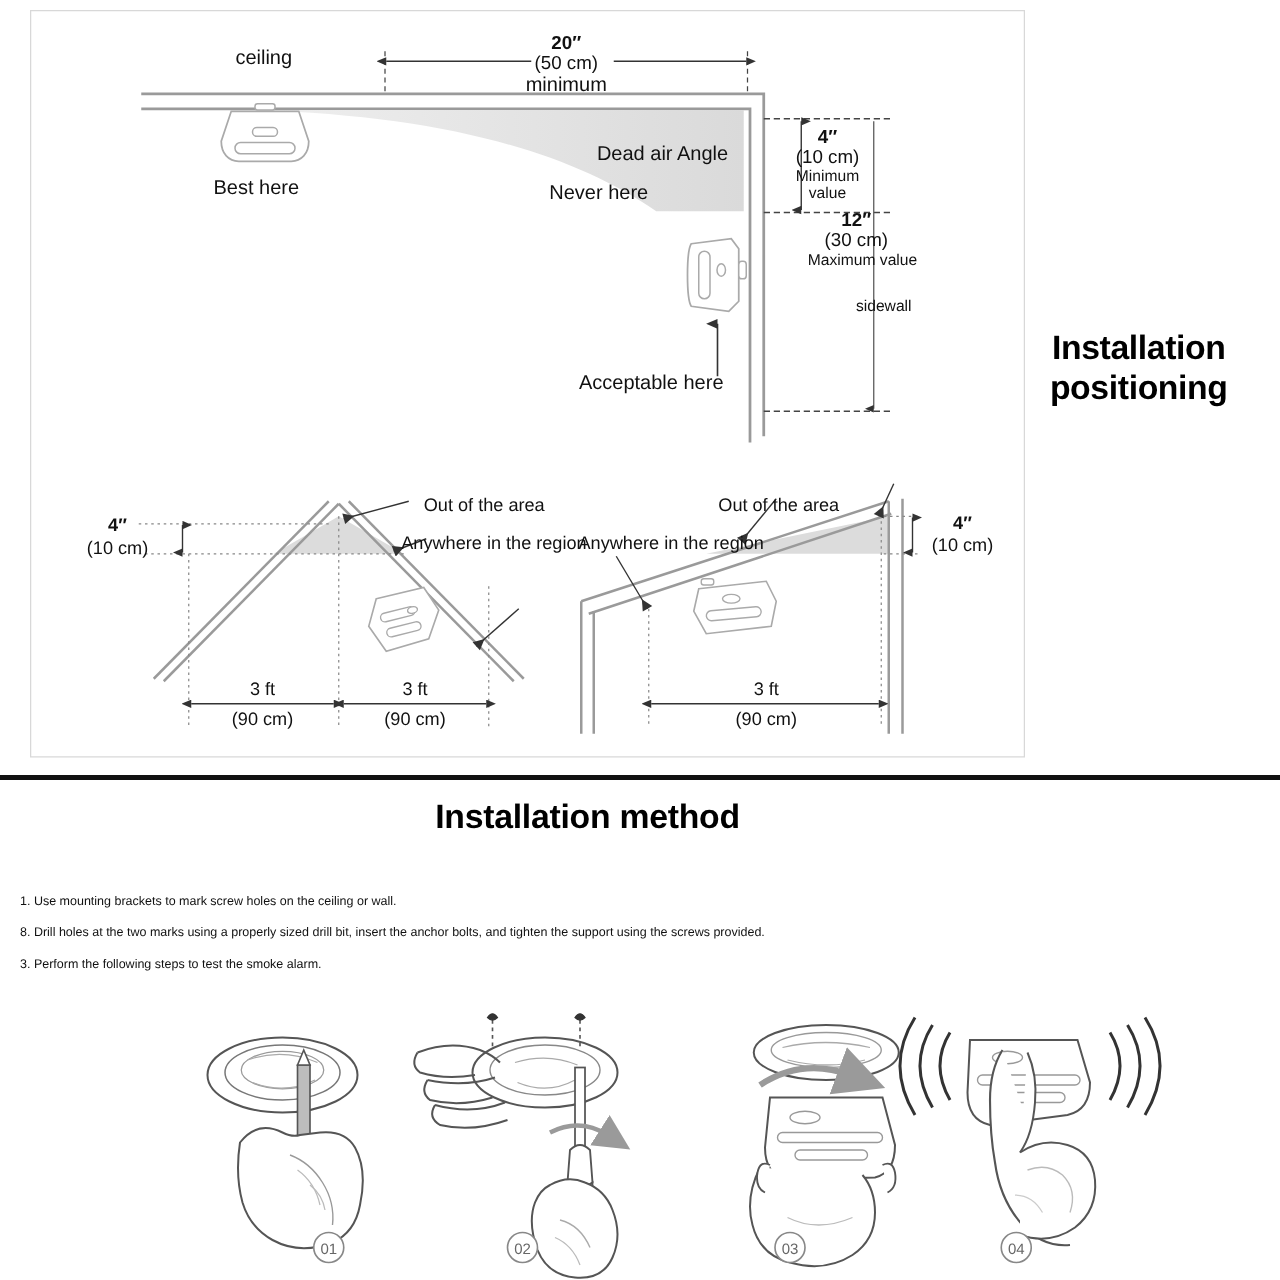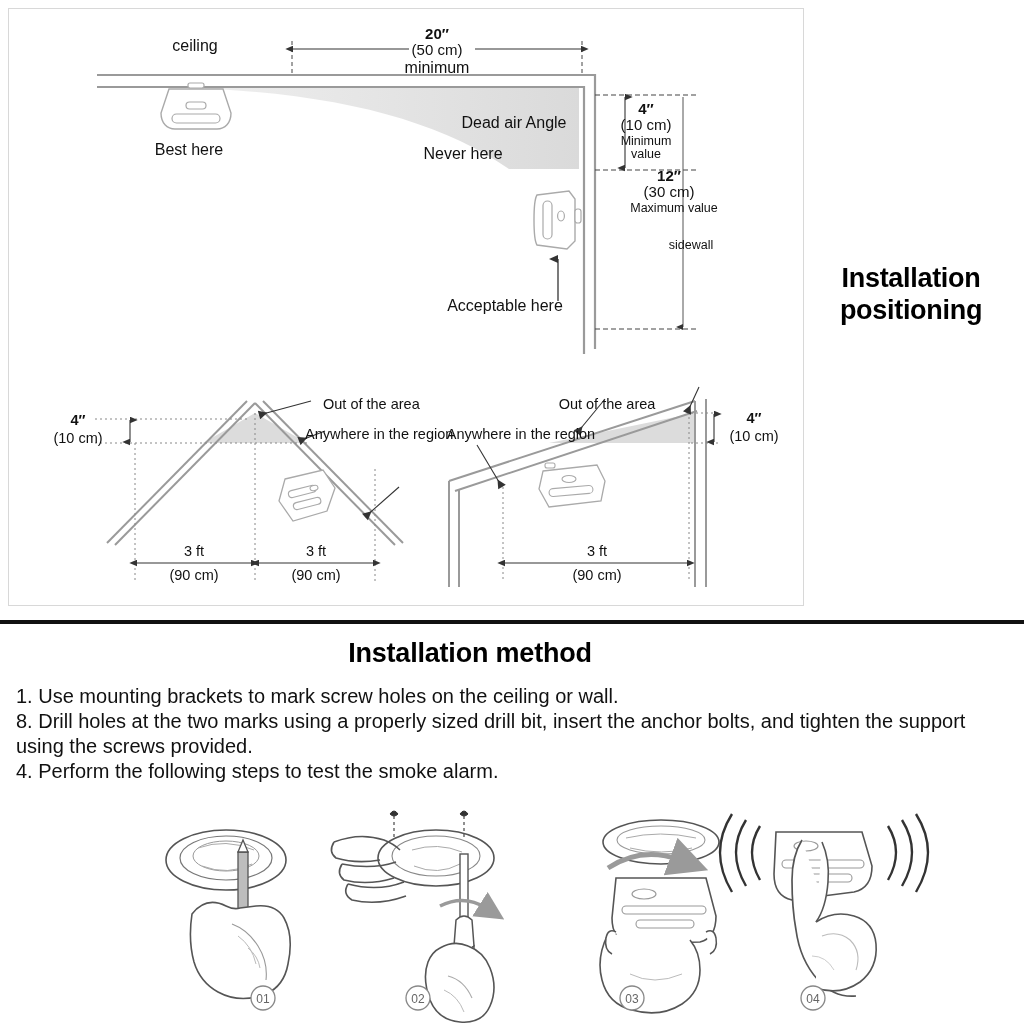--- a/index.html
+++ b/index.html
@@ -6,21 +6,21 @@
   body{
     width:1024px;height:1024px;
     background:#ffffff;
     font-family:"Liberation Sans", sans-serif;
     color:#111;
     overflow:hidden;
     position:relative;
   }
   
   #positioning-panel{
-    position:absolute;left:8px;top:8px;width:796px;height:598px;
+    position:absolute;left:24px;top:8px;width:796px;height:598px;
     border:1px solid #d8d8d8;
     box-sizing:border-box;
     background:#fff;
   }
   #positioning-title{
     position:absolute;right:10px;top:262px;width:206px;
     text-align:center;
     font-weight:bold;font-size:27px;line-height:32px;
     letter-spacing:-0.3px;
     color:#000;
@@ -29,22 +29,22 @@
     position:absolute;left:0;top:620px;width:1024px;height:4px;
     background:#111;
   }
   
   #method-title{
     position:absolute;left:0;top:638px;width:940px;
     text-align:center;font-weight:bold;font-size:27px;color:#000;
     letter-spacing:-0.2px;
   }
   #method-steps{
-    position:absolute;left:16px;top:684px;width:992px;
-    font-size:20px;line-height:25px;color:#111;
+    position:absolute;left:16px;top:709px;width:992px;
+    font-size:10px;line-height:25px;color:#111;
   }
   #method-steps div{white-space:normal;}
   #illustrations{
     position:absolute;left:0;top:806px;width:1024px;height:218px;padding-left:16px;
   }
   svg{display:block;}
   .dimtext{font-family:"Liberation Sans", sans-serif;fill:#111;}
 </style>
 </head>
 <body>
@@ -214,21 +214,21 @@
   <div>positioning</div>
 </div>
 
 <div id="section-divider"></div>
 
 <div id="method-title">Installation method</div>
 
 <div id="method-steps">
   <div>1. Use mounting brackets to mark screw holes on the ceiling or wall.</div>
   <div>8. Drill holes at the two marks using a properly sized drill bit, insert the anchor bolts, and tighten the support using the screws provided.</div>
-  <div>4. Perform the following steps to test the smoke alarm.</div>
+  <div>3. Perform the following steps to test the smoke alarm.</div>
 </div>
 
 <div id="illustrations">
   <svg width="1024" height="218" viewBox="0 0 1024 218">
     <defs>
       <marker id="curvArr" markerWidth="9" markerHeight="9" refX="2" refY="4" orient="auto">
         <path d="M0,0 L8,4 L0,8 z" fill="#9a9a9a"></path>
       </marker>
     </defs>
 

